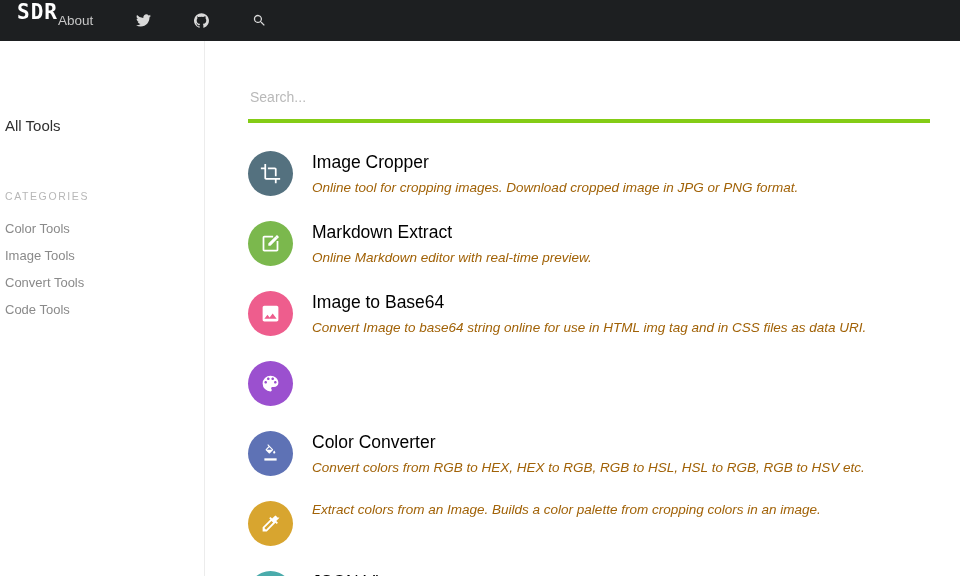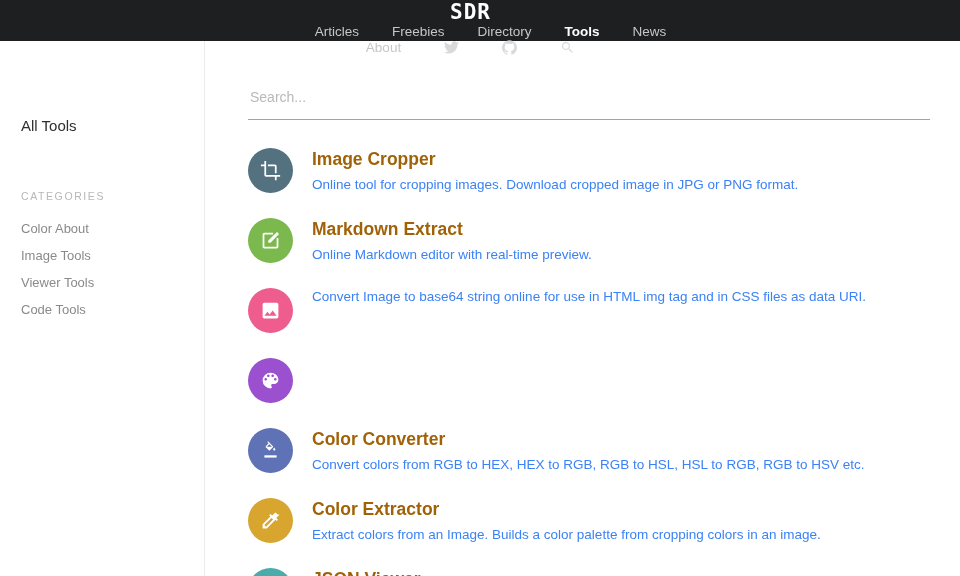--- a/index.html
+++ b/index.html
@@ -1,67 +1,60 @@
 <!DOCTYPE html>
 <html><head>
 <meta charset="utf-8">
 <style>
   * { margin:0; padding:0; box-sizing:border-box; }
   html,body { width:960px; height:576px; overflow:hidden; background:#fff;
     font-family:"Liberation Sans","DejaVu Sans",sans-serif; }
 
   
-  .navbar { height:41px; background:#1d1f21; display:flex; align-items:center;
-    padding:0 36px 0 17px;flex-direction:column; }
+  .navbar { height:41px; background:#1d1f21; display:flex; 
+    padding:0 36px 0 17px; }
   .logo { color:#fff; font-weight:bold; font-size:21px; letter-spacing:1px;
     font-family:"DejaVu Sans Mono","Liberation Mono",monospace; font-stretch:condensed; cursor:pointer; }
   .nav-center { flex:1; display:flex; justify-content:center; gap:33px; margin-left:40px; }
   .nav-link { color:#c6c6c6; font-size:13.5px; cursor:pointer; }
   .nav-link.active { color:#ffffff; font-weight:bold; }
   .nav-right { display:flex; align-items:center; gap:42px; }
   .nav-icon { width:16px; height:16px; display:inline-flex; align-items:center;
     justify-content:center; cursor:pointer; }
   .nav-icon svg { width:15px; height:15px; fill:#d9d9d9; }
 
   
   .page { display:flex; height:535px; }
-  .sidebar { width:205px; border-right:1px solid #ececec; padding:76px 10px 0 21px; }
+  .sidebar { width:205px; border-right:1px solid #ececec; padding:76px 10px 0 5px; }
   .all-tools { font-size:15px; color:#2f2f2f; cursor:pointer; }
   .cat-header { margin-top:56px; font-size:10.5px; color:#b7b7b7; letter-spacing:1.6px; }
   .cat-list { margin-top:14px; list-style:none; }
   .cat-list li { font-size:13px; color:#8a8a8a; padding:5px 0 7px; cursor:pointer; }
 
   .main { flex:1; padding:44px 30px 0 43px; }
-  .search-box { width:100%; border:none; border-bottom:1px solid #84cc16;
+  .search-box { width:100%; border:none; border-bottom:4px solid #84cc16;
     padding:4px 2px 14px 2px; font-size:14px; color:#0c4a6e; outline:none;
     font-family:"Liberation Sans","DejaVu Sans",sans-serif; }
   .search-box::placeholder { color:#b9b9b9; }
 
   .tool-list { margin-top:28px; }
   .tool-row { display:flex; align-items:flex-start; margin-bottom:25px; cursor:pointer; }
   .tool-circle { width:45px; height:45px; border-radius:50%; flex:0 0 45px;
     display:flex; align-items:center; justify-content:center; }
   .tool-circle svg { width:21px; height:21px; fill:#fff; }
   .tool-text { margin-left:19px; padding-top:1px; }
-  .tool-title { font-size:17.5px; font-weight:700; color:#a16207; margin-bottom:7px; }
-  .tool-desc { font-size:13.5px; color:#3b82f6; }
+  .tool-title { font-size:17.5px; font-weight:400; color:#000000; margin-bottom:7px; }
+  .tool-desc { font-size:13.5px; color:#a16207;font-style:italic; }
 </style>
 </head>
 <body>
 
 <header class="navbar">
   <div class="logo">SDR</div>
 
-  <nav class="nav-center">
-    <span class="nav-link">Articles</span>
-      <span class="nav-link">Freebies</span>
-      <span class="nav-link">Directory</span>
-      <span class="nav-link active">Tools</span>
-      <span class="nav-link">News</span>
-  </nav>
 
   <div class="nav-right">
     <span class="nav-link">About</span>
     <span class="nav-icon">
         <svg viewBox="0 0 24 24">
           <path d="M23.95 4.57a10 10 0 0 1-2.82.77 4.96 4.96 0 0 0 2.16-2.72c-.95.56-2 .97-3.13 1.2A4.92 4.92 0 0 0 16.62 2c-2.74 0-4.94 2.22-4.94 4.96 0 .39.03.76.11 1.12A13.98 13.98 0 0 1 1.64 3.16a4.93 4.93 0 0 0-.67 2.47c0 1.71.87 3.21 2.19 4.1a4.9 4.9 0 0 1-2.23-.62v.06c0 2.39 1.7 4.38 3.95 4.83-.41.11-.85.17-1.3.17-.32 0-.63-.03-.93-.09.63 1.95 2.45 3.38 4.6 3.42A9.87 9.87 0 0 1 0 19.54a13.94 13.94 0 0 0 7.55 2.21c9.06 0 14.01-7.5 14.01-14.01l-.02-.64A10 10 0 0 0 24 4.59z"></path>
         </svg>
       </span>
       <span class="nav-icon">
         <svg viewBox="0 0 24 24">
@@ -75,23 +68,23 @@
       </span>
   </div>
 </header>
 
 <div class="page">
 
   <aside class="sidebar">
     <div class="all-tools">All Tools</div>
     <div class="cat-header">CATEGORIES</div>
     <ul class="cat-list">
-      <li>Color About</li>
+      <li>Color Tools</li>
         <li>Image Tools</li>
-        <li>Viewer Tools</li>
+        <li>Convert Tools</li>
         <li>Code Tools</li>
     </ul>
   </aside>
 
   <main class="main">
     <input class="search-box" type="text" placeholder="Search..." style="">
 
     <div class="tool-list">
       <div class="tool-row">
           <div class="tool-circle" style="background: rgb(84, 113, 127);">
@@ -116,20 +109,21 @@
             <div class="tool-desc">Online Markdown editor with real-time preview.</div>
           </div>
         </div>
         <div class="tool-row">
           <div class="tool-circle" style="background: rgb(238, 93, 141);">
             <svg viewBox="0 0 24 24">
               <path d="M21 19V5c0-1.1-.9-2-2-2H5c-1.1 0-2 .9-2 2v14c0 1.1.9 2 2 2h14c1.1 0 2-.9 2-2zM8.5 13.5l2.5 3.01L14.5 12l4.5 6H5l3.5-4.5z"></path>
             </svg>
           </div>
           <div class="tool-text">
+            <div class="tool-title">Image to Base64</div>
             <div class="tool-desc">Convert Image to base64 string online for use in HTML img tag and in CSS files as data URI.</div>
           </div>
         </div>
         <div class="tool-row">
           <div class="tool-circle" style="background: rgb(155, 80, 207);">
             <svg viewBox="0 0 24 24">
               <path d="M12 3a9 9 0 0 0 0 18c.83 0 1.5-.67 1.5-1.5 0-.39-.15-.74-.39-1.01-.23-.26-.38-.61-.38-.99 0-.83.67-1.5 1.5-1.5H16a5 5 0 0 0 5-5c0-4.42-4.03-8-9-8zm-5.5 9c-.83 0-1.5-.67-1.5-1.5S5.67 9 6.5 9 8 9.67 8 10.5 7.33 12 6.5 12zm3-4C8.67 8 8 7.33 8 6.5S8.67 5 9.5 5s1.5.67 1.5 1.5S10.33 8 9.5 8zm5 0c-.83 0-1.5-.67-1.5-1.5S13.67 5 14.5 5s1.5.67 1.5 1.5S15.33 8 14.5 8zm3 4c-.83 0-1.5-.67-1.5-1.5S16.67 9 17.5 9s1.5.67 1.5 1.5-.67 1.5-1.5 1.5z"></path>
             </svg>
           </div>
         </div>
@@ -147,21 +141,20 @@
             <div class="tool-desc">Convert colors from RGB to HEX, HEX to RGB, RGB to HSL, HSL to RGB, RGB to HSV etc.</div>
           </div>
         </div>
         <div class="tool-row">
           <div class="tool-circle" style="background: rgb(216, 165, 47);">
             <svg viewBox="0 0 24 24">
               <path d="M20.71 5.63l-2.34-2.34a1 1 0 0 0-1.41 0l-3.12 3.12-1.93-1.91-1.41 1.41 1.42 1.42L3 16.25V21h4.75l9.92-9.92 1.42 1.42 1.41-1.41-1.92-1.92 3.12-3.12c.4-.4.4-1.03.01-1.42zM6.92 19 5 17.08l8.06-8.06 1.92 1.92L6.92 19z"></path>
             </svg>
           </div>
           <div class="tool-text">
-            <div class="tool-title">Color Extractor</div>
             <div class="tool-desc">Extract colors from an Image. Builds a color palette from cropping colors in an image.</div>
           </div>
         </div>
         <div class="tool-row">
           <div class="tool-circle" style="background: rgb(74, 171, 171);"></div>
           <div class="tool-text">
             <div class="tool-title">JSON Viewer</div>
             <div class="tool-desc"></div>
           </div>
         </div>

